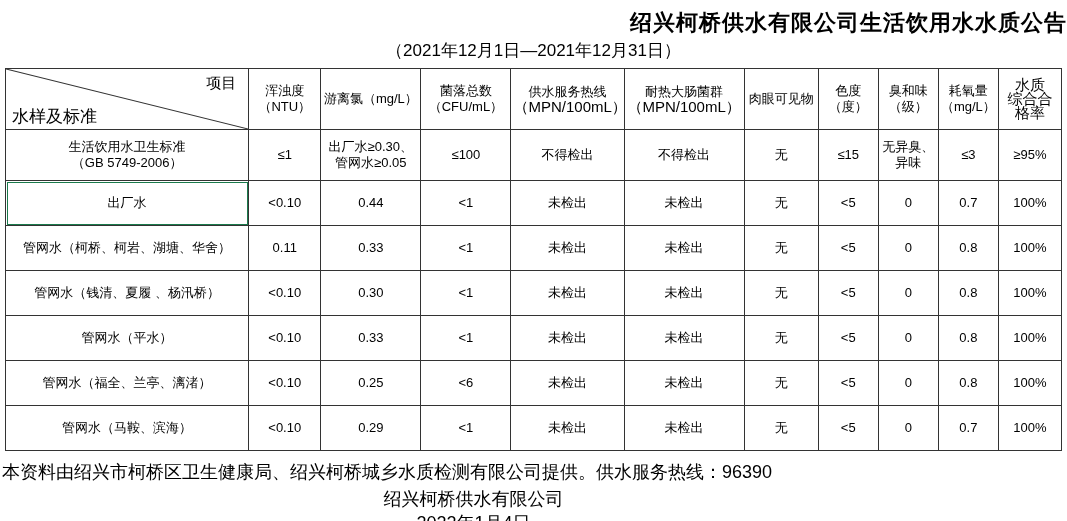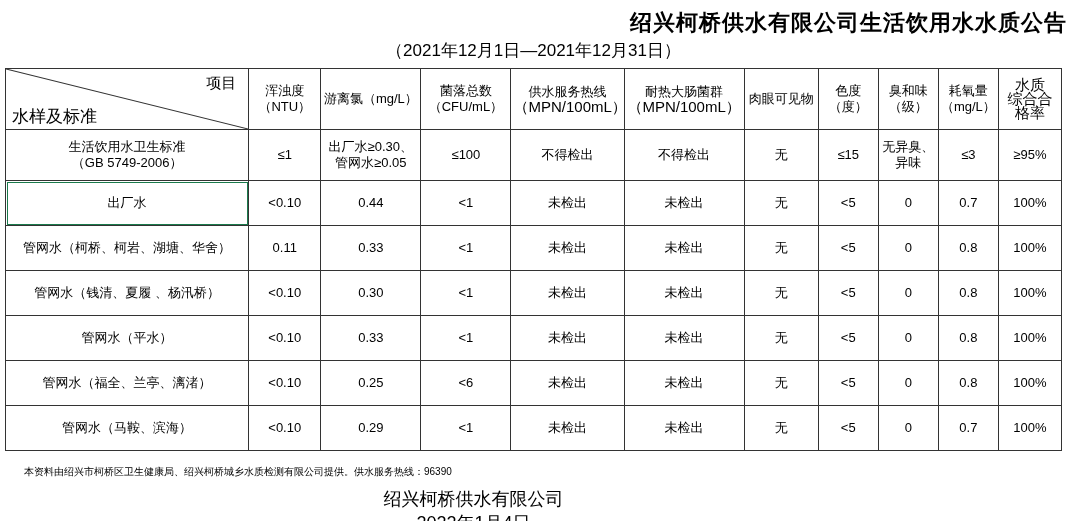--- a/index.html
+++ b/index.html
@@ -87,22 +87,22 @@
     line-height: 16px;
   }
   .rowlabel {
     font-size: 13.5px;
   }
   .small {
     font-size: 15px;
     line-height: 14px;
   }
   .note {
-    font-size: 10px;
-    padding: 10px 6px 2px 24px;
+    font-size: 18px;
+    padding: 10px 6px 2px 2px;
     line-height: 22px;
   }
   .sign {
     text-align: center;
     font-size: 18px;
     line-height: 24px;
     padding-right: 120px;
   }
   .sign-wrap {
     margin-top: 2px;

